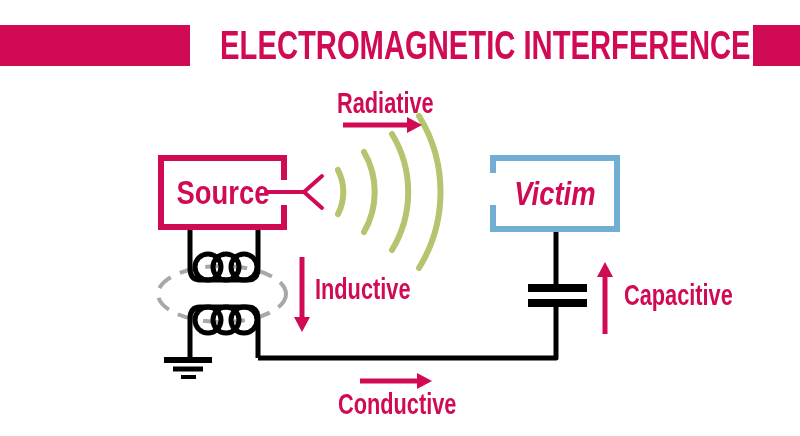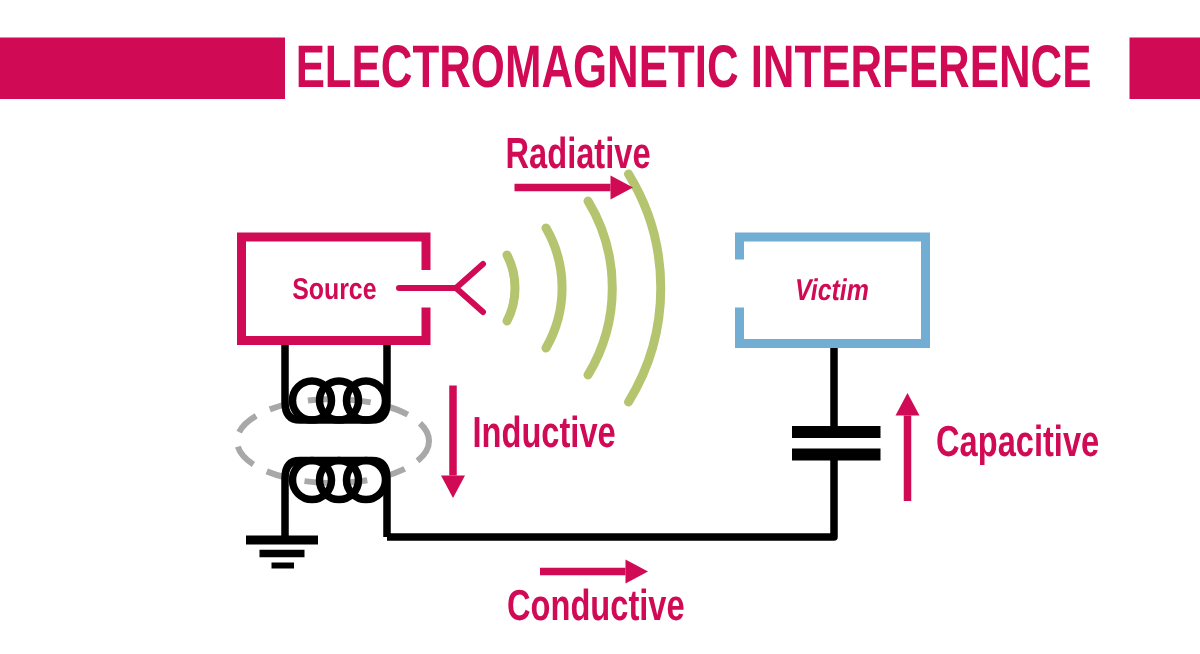--- a/index.html
+++ b/index.html
@@ -12,21 +12,21 @@
   }
   *{margin:0;padding:0;box-sizing:border-box;}
   html,body{background:#fff;}
   body{font-family:"Liberation Sans",sans-serif;}
   .stage{position:relative;width:800px;height:436px;background:var(--bg);overflow:hidden;}
 
   
   .bar{position:absolute;top:25px;height:41px;background:var(--crimson);}
   .bar-left{left:0;width:190px;}
   .bar-right{left:753px;width:47px;}
-  .title-wrap{position:absolute;left:181px;top:25px;width:563px;height:41px;
+  .title-wrap{position:absolute;left:204px;top:25px;width:563px;height:41px;
     display:flex;align-items:center;justify-content:center;}
   .title-text{font-size:40px;font-weight:bold;color:var(--crimson);line-height:41px;
     white-space:nowrap;transform:scaleX(0.73);transform-origin:center center;letter-spacing:0;}
 
   
   .diagram-svg{position:absolute;left:0;top:0;width:800px;height:436px;}
   .wire{stroke:var(--ink);stroke-width:5;fill:none;stroke-linejoin:round;}
   .coil-loop{stroke:var(--ink);stroke-width:5;fill:none;}
   .plate{stroke:var(--ink);stroke-width:8;fill:none;}
   .gnd1{stroke:var(--ink);stroke-width:6;fill:none;}
@@ -36,21 +36,21 @@
   .box-blue{stroke:var(--blue);stroke-width:6;fill:none;stroke-linejoin:miter;}
   .antenna{stroke:var(--crimson);stroke-width:4;fill:none;stroke-linecap:round;}
   .wave{stroke:var(--green);stroke-width:6;fill:none;stroke-linecap:round;}
   .coupling{stroke:var(--gray);stroke-width:4;fill:none;stroke-dasharray:16 10;}
   .arrow-shaft{stroke:var(--crimson);stroke-width:5;fill:none;}
   .arrow-head{fill:var(--crimson);stroke:none;}
 
   
   .lbl{position:absolute;color:var(--crimson);font-weight:bold;white-space:nowrap;line-height:1;}
   .path-lbl{font-size:29px;transform:scaleX(0.75);transform-origin:left center;}
-  .box-lbl{display:flex;align-items:center;justify-content:center;font-size:20px;}
+  .box-lbl{display:flex;align-items:center;justify-content:center;font-size:33px;}
   .box-lbl span{transform:scaleX(0.83);transform-origin:center center;}
   .lbl-source{left:158px;top:155px;width:129px;height:75px;}
   .lbl-victim{left:490px;top:155px;width:130px;height:77px;font-style:italic;}
   .lbl-radiative{left:337px;top:89px;}
   .lbl-inductive{left:315px;top:275px;}
   .lbl-capacitive{left:624px;top:281px;}
   .lbl-conductive{left:338px;top:390px;}
 </style>
 </head>
 <body>

